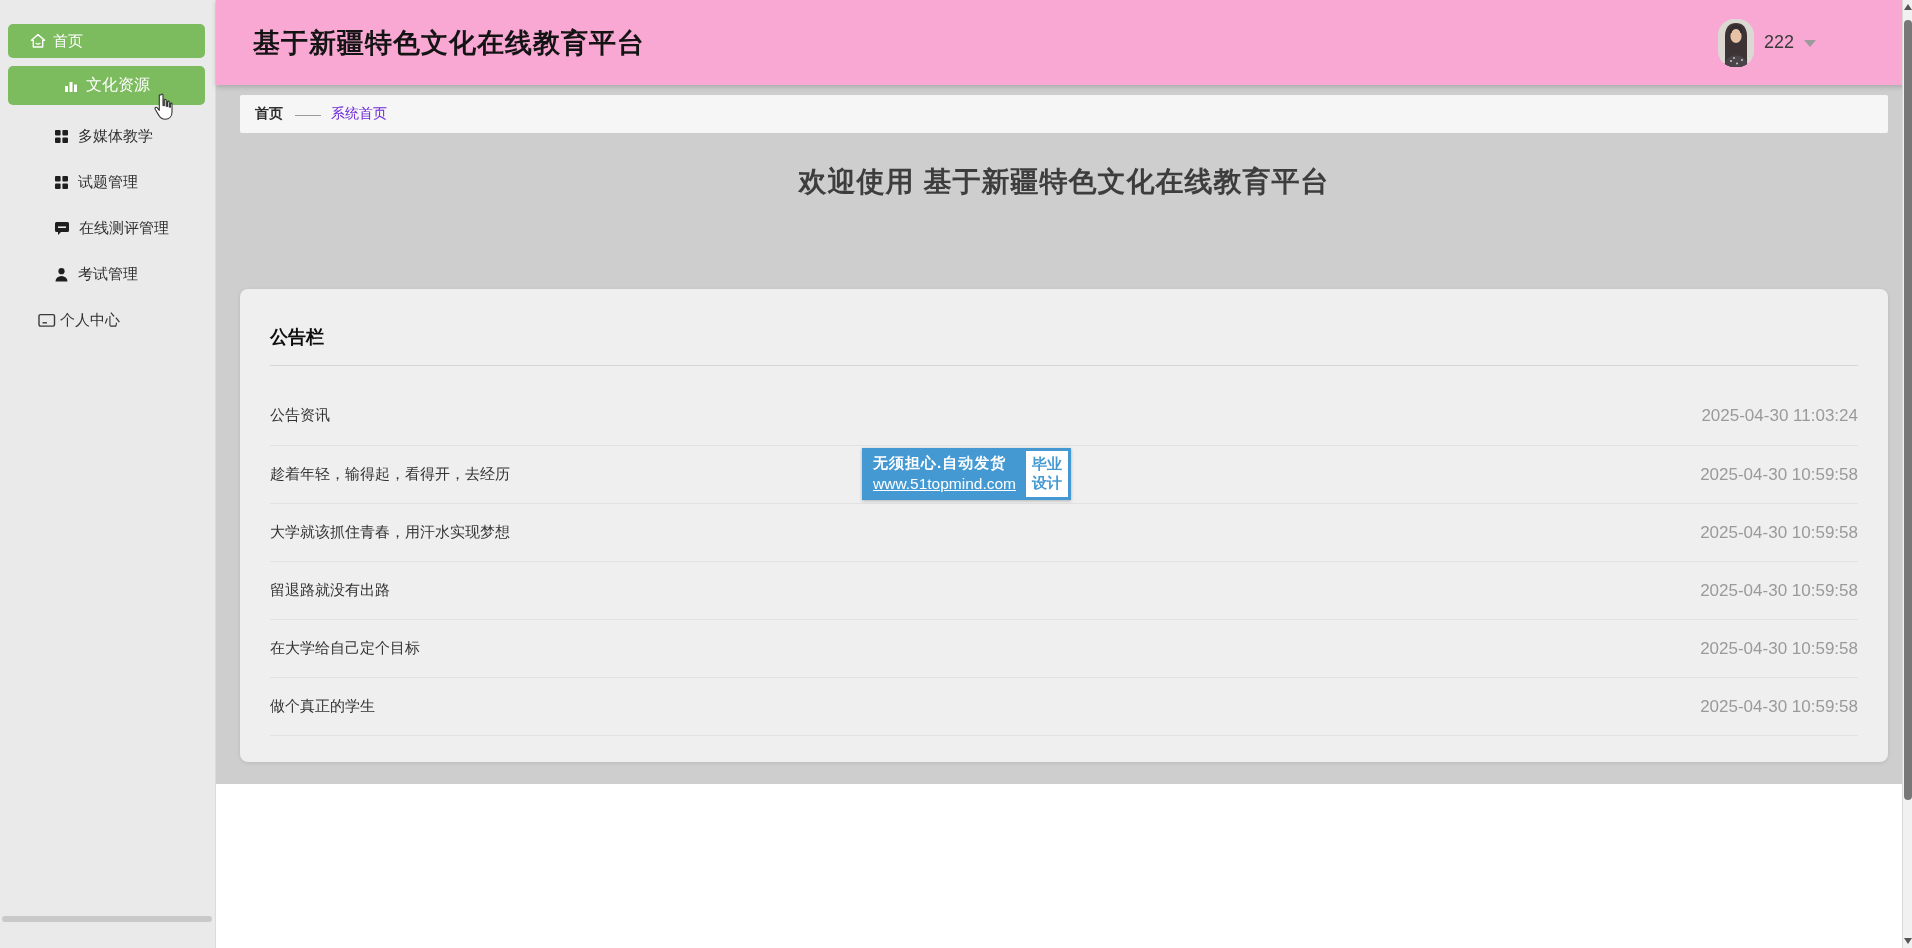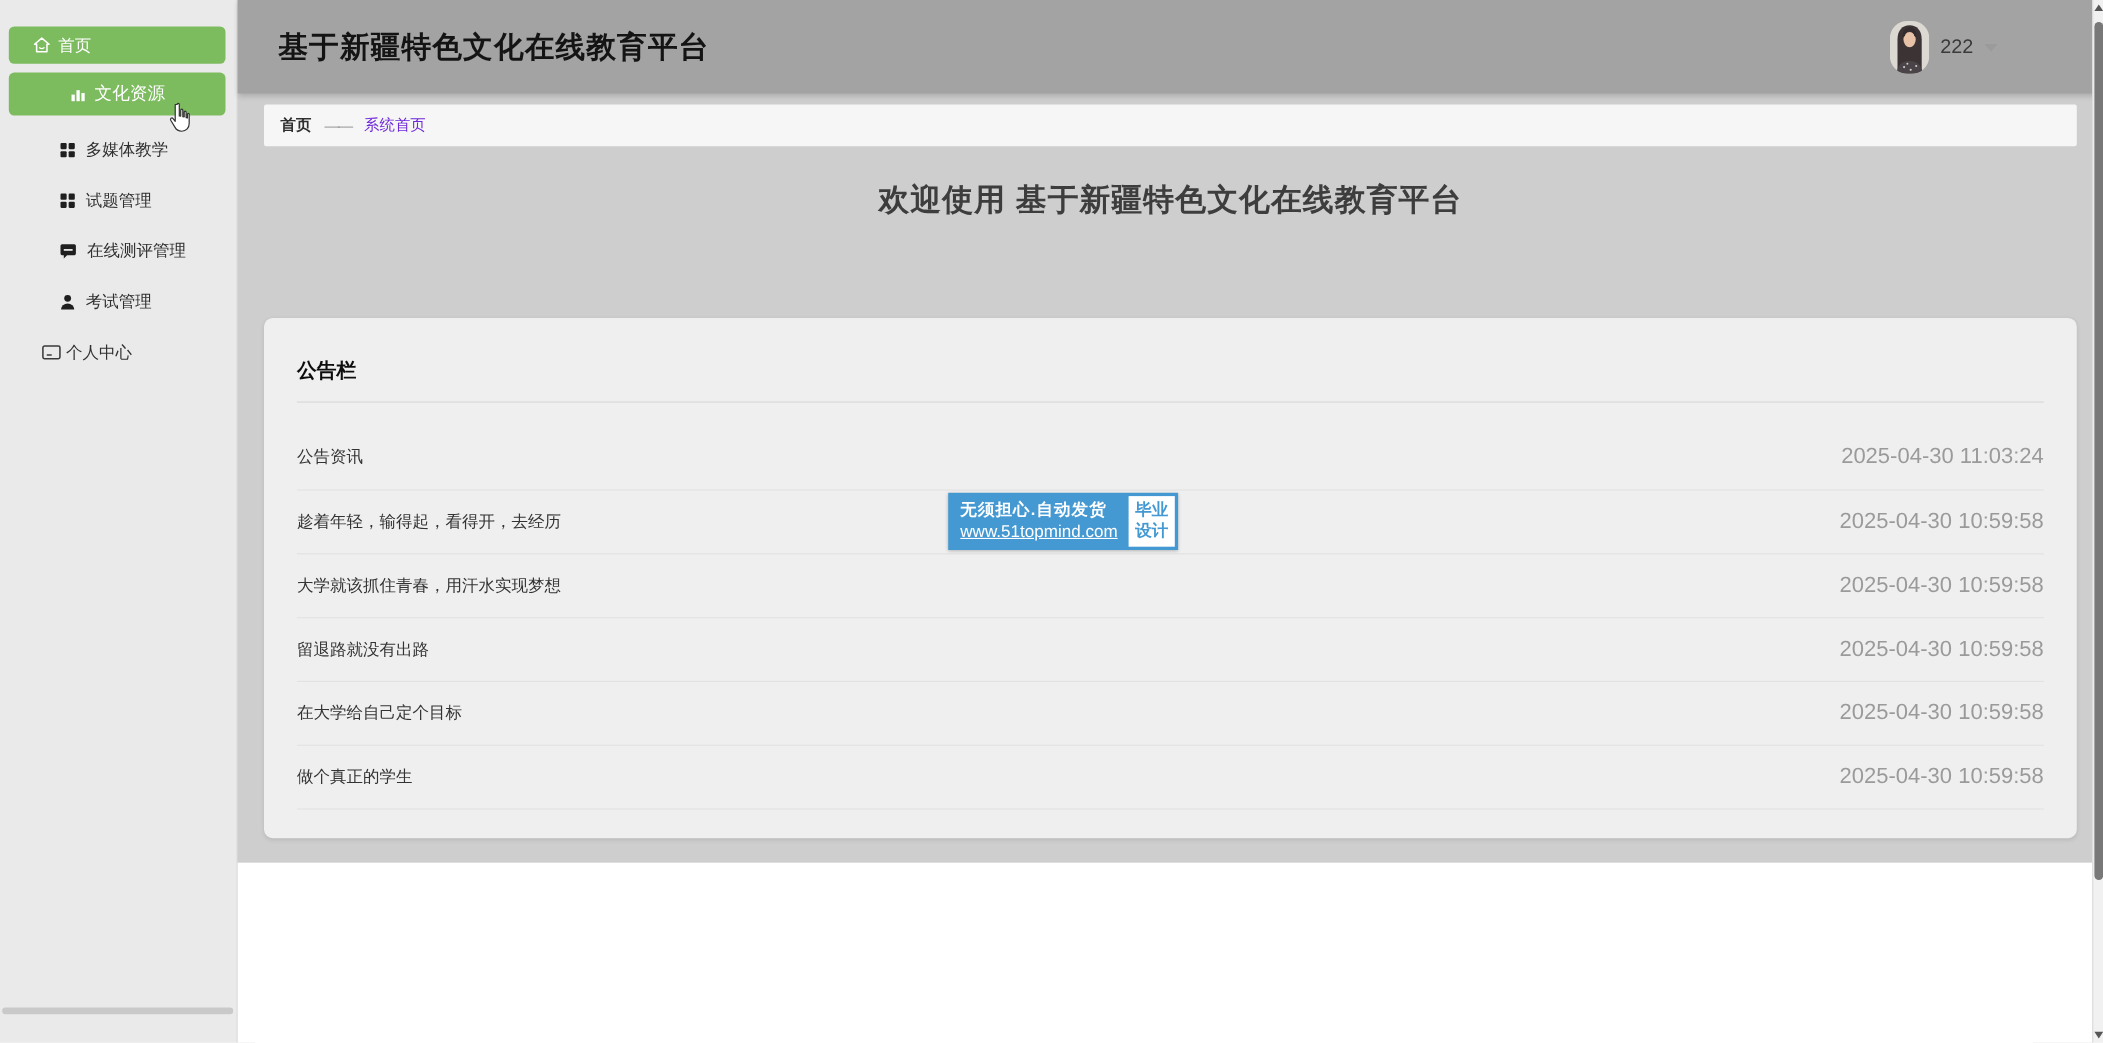--- a/index.html
+++ b/index.html
@@ -19,21 +19,21 @@
     color:#303030; font-size:15px; cursor:pointer; }
   .side-item .icon { display:flex; align-items:center; margin-right:9px; }
   .side-item.personal { padding-left:38px; }
   .side-item.personal .icon { margin-right:4px; }
   .side-items-group { margin-top:8px; }
   .side-divider { position:absolute; left:2px; bottom:26px; width:210px; height:6px;
     border-radius:3px; background:#c9c9c9; }
 
   
   .main-col { flex:1; display:flex; flex-direction:column; min-width:0; }
-  header { height:85px; background:#a3a3a3; display:flex; align-items:center;
+  header { height:85px; background:#f9a8d4; display:flex; align-items:center;
     padding:0 96px 0 37px; justify-content:space-between; position:relative; z-index:2;
     box-shadow:0 2px 5px rgba(0,0,0,0.18); }
   .page-title { font-size:27px; font-weight:700; color:#141414; letter-spacing:1px; }
   .user-menu { display:flex; align-items:center; gap:10px; cursor:pointer; }
   .avatar { width:36px; height:48px; border-radius:16px; overflow:hidden; display:block; }
   .uname { font-size:18px; color:#3a3a3a; }
   .caret { width:0; height:0; border-left:6px solid transparent; border-right:6px solid transparent;
     border-top:7px solid #9b9b9b; margin-top:2px; }
 
   
@@ -47,21 +47,21 @@
     color:#3d3d3d; letter-spacing:1px; }
   .board { margin-top:88px; background:#efefef; border-radius:8px; padding:0 30px 26px 30px;
     box-shadow:0 1px 4px rgba(0,0,0,0.10); }
   .board-title { padding-top:36px; font-size:18px; font-weight:700; color:#0d0d0d; }
   .board-hr { height:1px; background:#d6d6d6; margin-top:16px; }
   .board ul { list-style:none; margin-top:12px; }
   .board li { height:58px; display:flex; align-items:center; justify-content:space-between;
     border-bottom:1px solid #e2e2e2; cursor:pointer; }
   .board li:first-child { height:68px; padding-top:8px; }
   .row-title { font-size:15px; color:#333; }
-  .row-date { font-size:20px; color:#9a9a9a; }
+  .row-date { font-size:17px; color:#9a9a9a; }
 
   
   .watermark { position:absolute; left:862px; top:448px; background:#4599d3; display:flex;
     align-items:stretch; padding:3px; box-shadow:0 1px 3px rgba(0,0,0,0.25); }
   .wm-left { color:#fff; padding:3px 8px 4px 8px; display:flex; flex-direction:column;
     justify-content:center; }
   .wm-line1 { font-size:15px; font-weight:700; letter-spacing:1px; }
   .wm-line2 { font-size:15.5px; font-weight:400; text-decoration:underline; margin-top:2px; }
   .wm-tag { background:#fff; color:#4599d3; font-size:15px; font-weight:700; padding:2px 6px;
     margin-left:2px; display:flex; flex-direction:column; justify-content:center;

